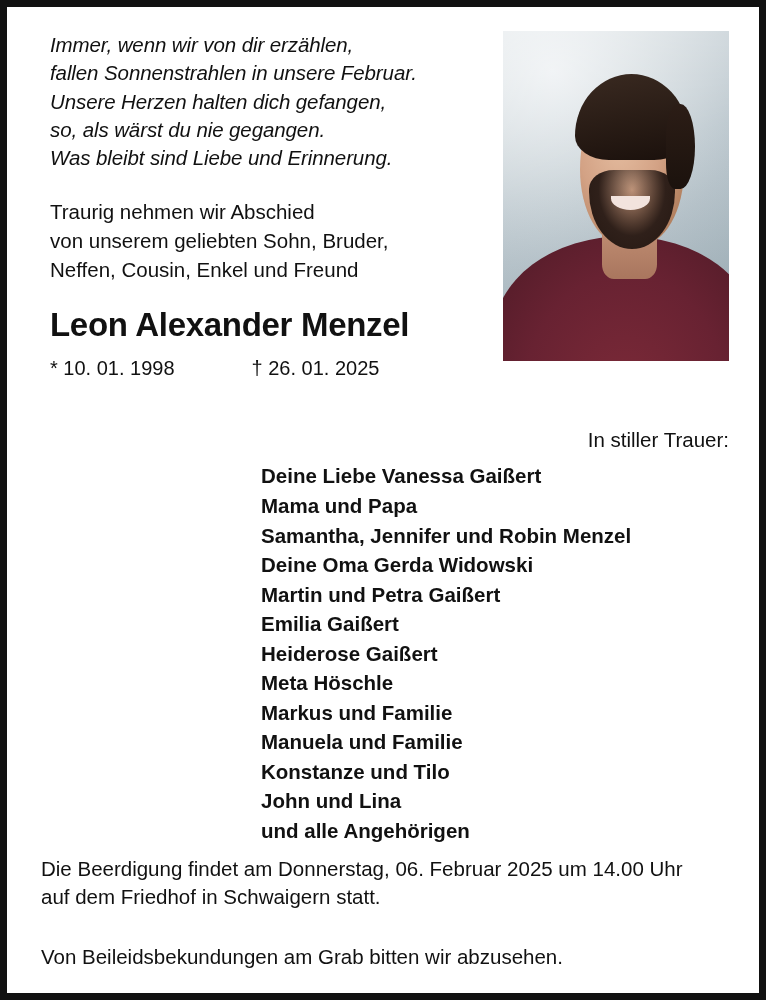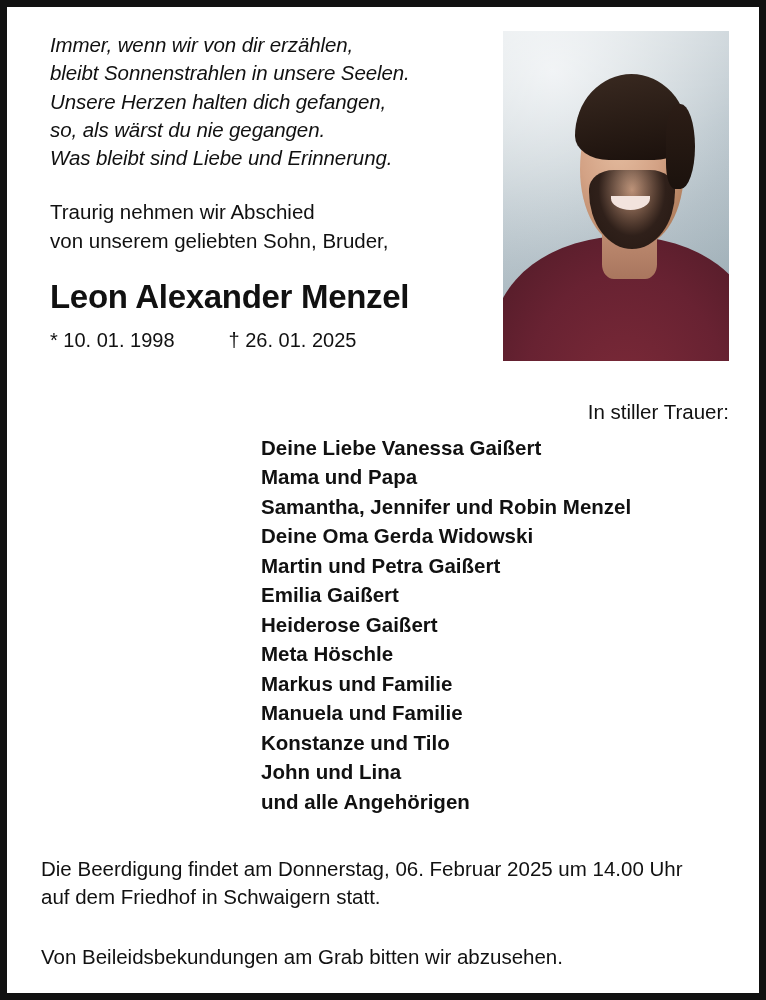--- a/index.html
+++ b/index.html
@@ -51,21 +51,21 @@
     font-weight: bold;
     letter-spacing: -0.3px;
     white-space: nowrap;
   }
 
   
   .dates {
     margin-top: 13px;
     font-size: 20px;
     display: flex;
-    gap: 54px;
+    gap: 77px;
   }
   .dates span { white-space: nowrap; }
 
   
   .photo {
     position: absolute;
     top: 24px;
     right: 30px;
     width: 226px;
     height: 330px;
@@ -218,29 +218,30 @@
     white-space: nowrap;
   }
 </style>
 </head>
 <body>
 
 <div class="obituary">
 
   <div class="poem">
     <div>Immer, wenn wir von dir erzählen,</div>
-    <div>bleibt Sonnenstrahlen in unsere Seelen.</div>
+    <div>fallen Sonnenstrahlen in unsere Februar.</div>
     <div>Unsere Herzen halten dich gefangen,</div>
     <div>so, als wärst du nie gegangen.</div>
     <div>Was bleibt sind Liebe und Erinnerung.</div>
   </div>
 
   <div class="intro">
     <div>Traurig nehmen wir Abschied</div>
     <div>von unserem geliebten Sohn, Bruder,</div>
+    <div>Neffen, Cousin, Enkel und Freund</div>
   </div>
 
   <div class="deceased-name">Leon Alexander Menzel</div>
 
   <div class="dates">
     <span>* 10. 01. 1998</span>
     <span>† 26. 01. 2025</span>
   </div>
 
   <div class="photo">

